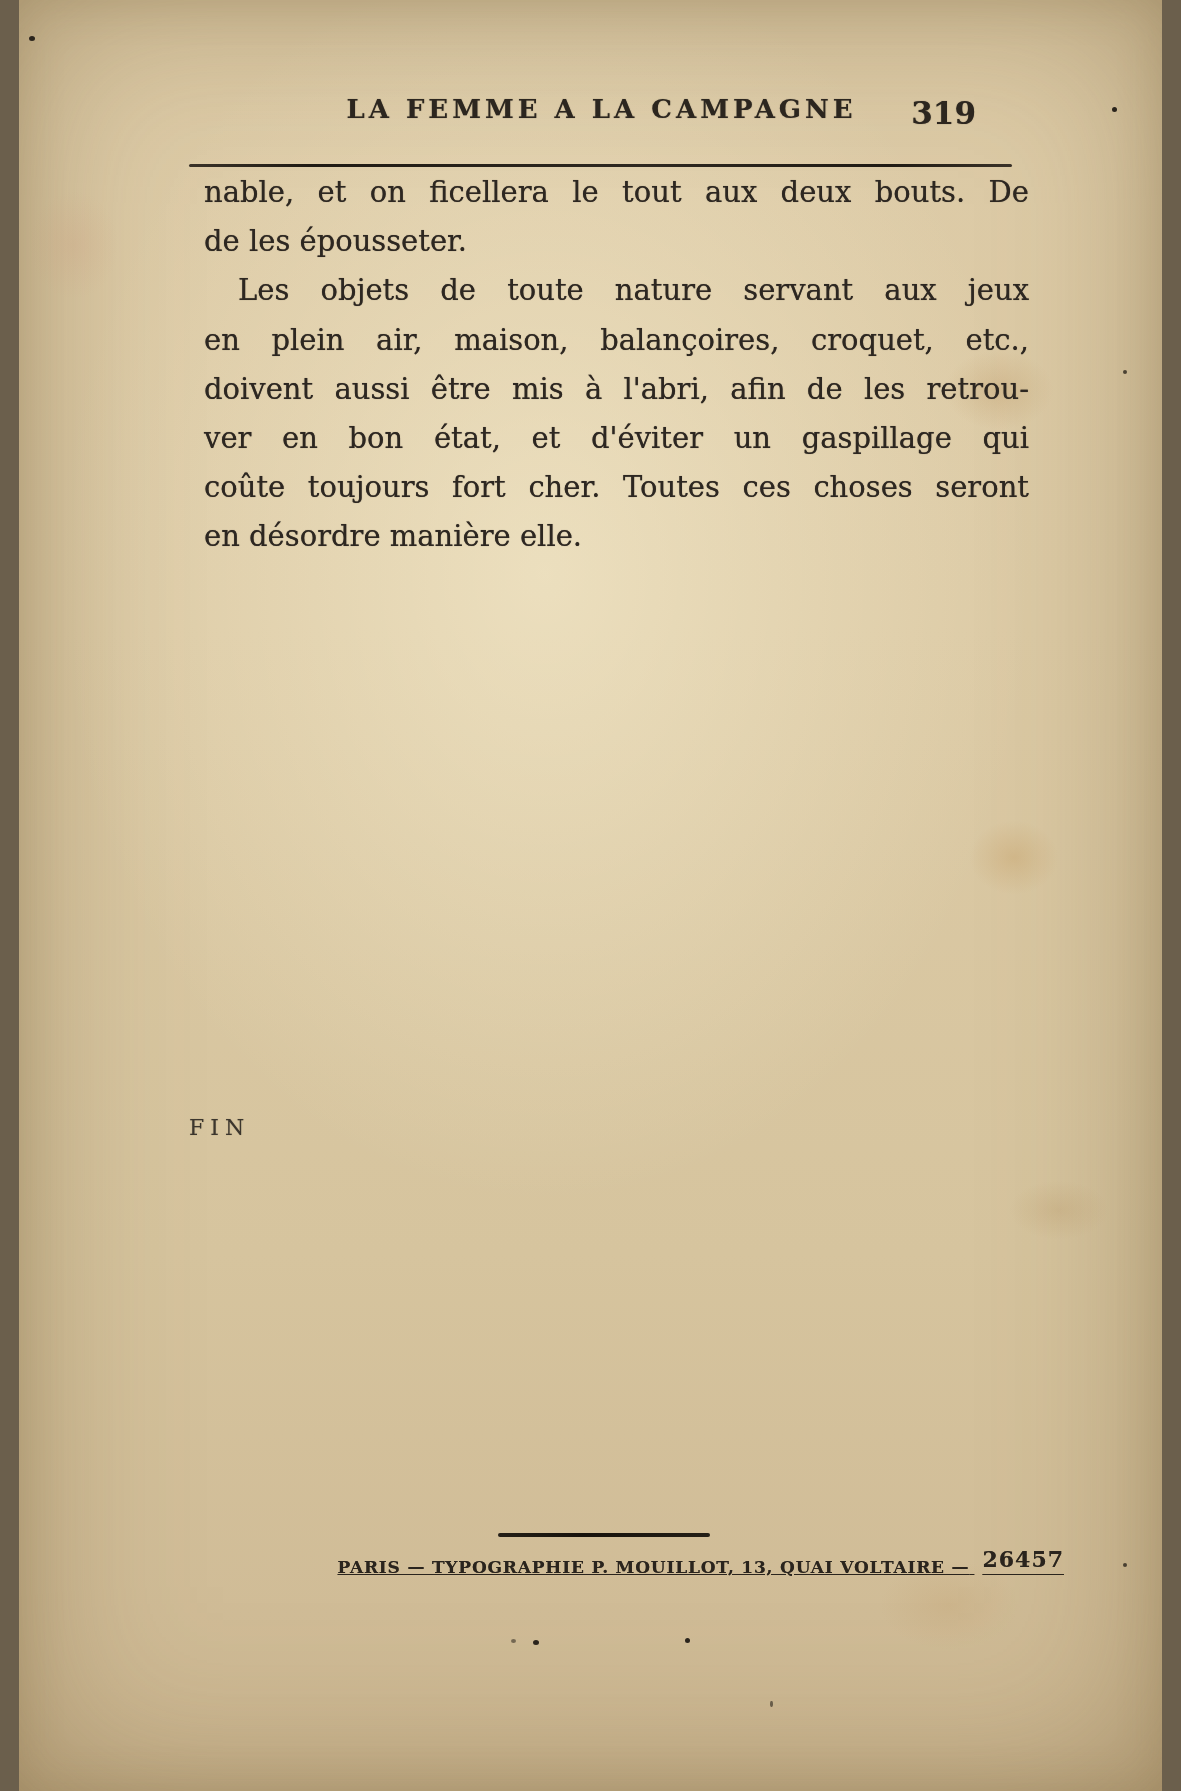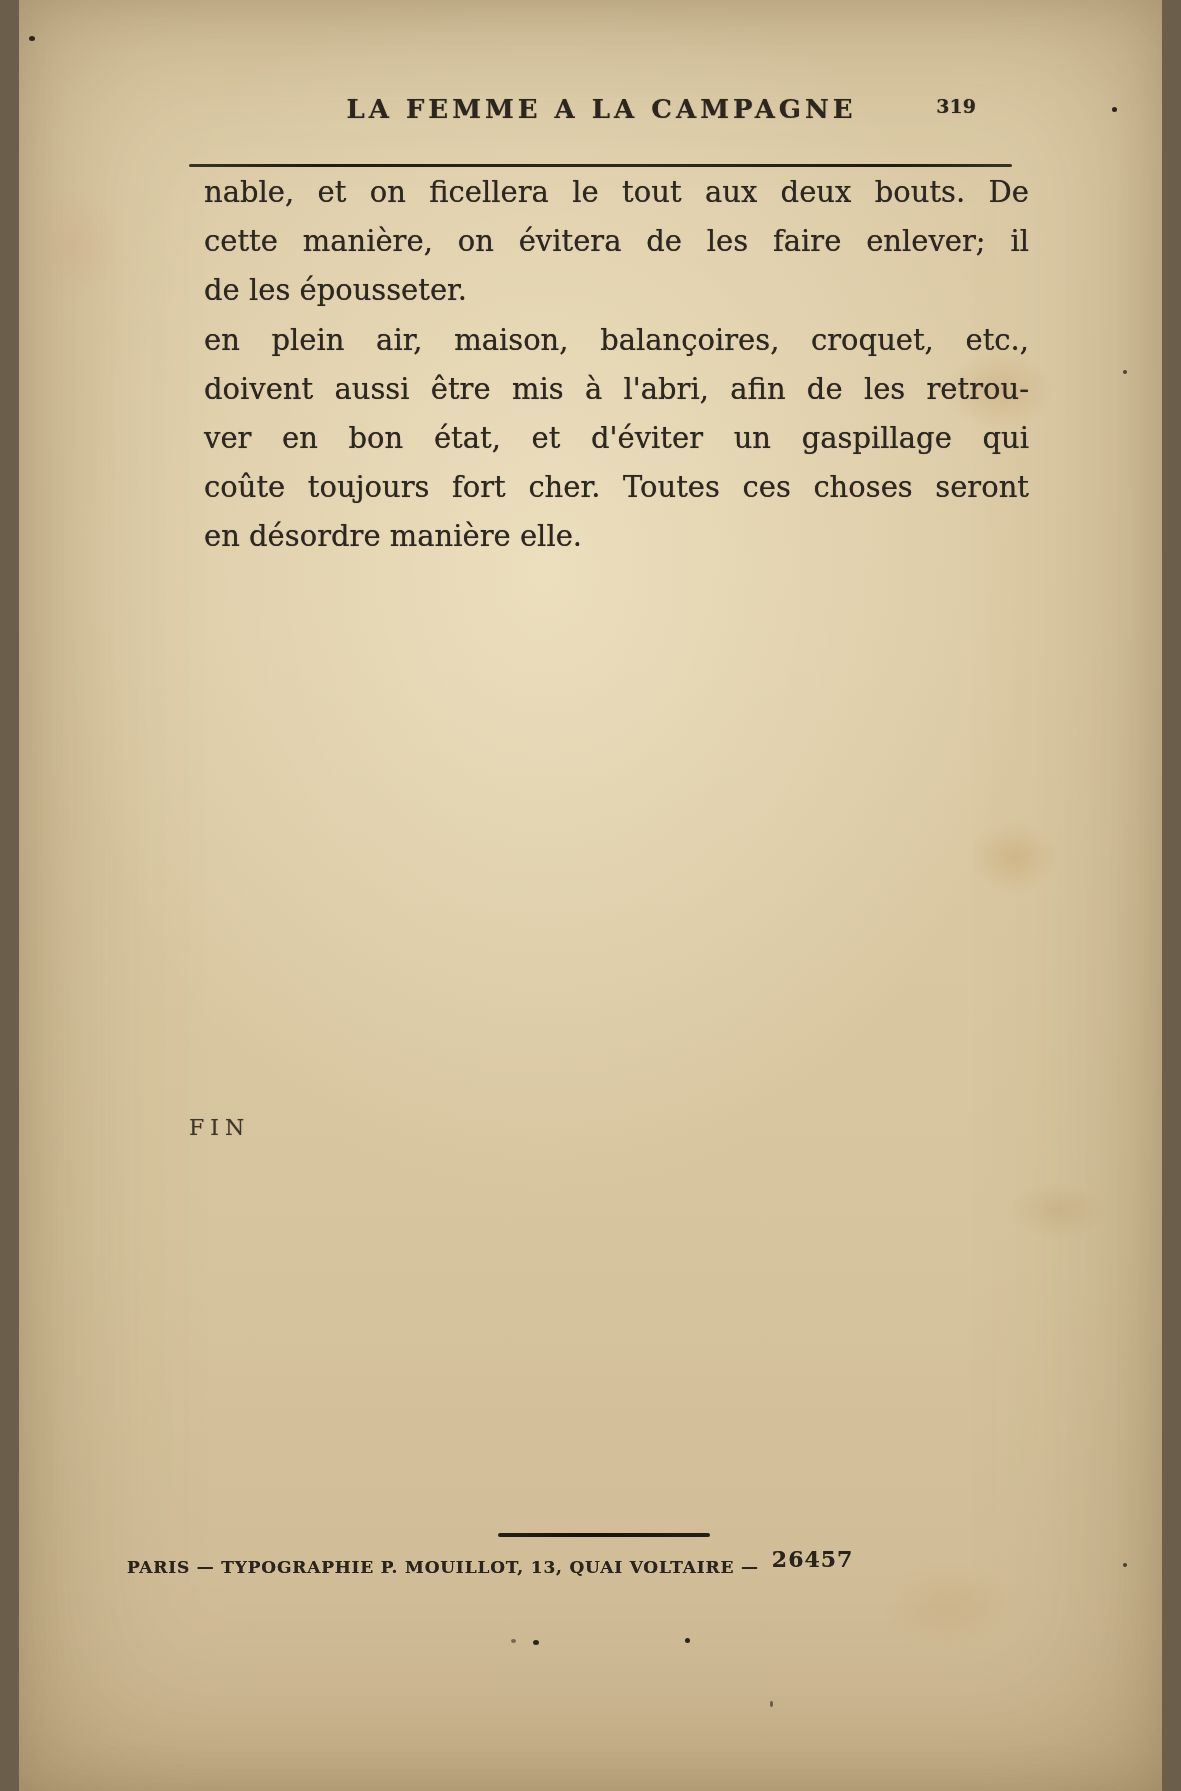--- a/index.html
+++ b/index.html
@@ -40,21 +40,21 @@
 
   .running-title {
     position:absolute; top:94px; left:170px; width:825px;
     text-align:center; font-size:26px; font-weight:bold;
     letter-spacing:4px; color:#2c261f;
     text-shadow:0 0 1px rgba(44,38,31,0.55);
     white-space:nowrap;
   }
   .page-number {
     position:absolute; top:95px; right:186px;
-    font-size:19px; font-weight:bold; color:#2c261f;
+    font-size:31px; font-weight:bold; color:#2c261f;
     text-shadow:0 0 1px rgba(44,38,31,0.55);
   }
   .header-rule {
     position:absolute; top:164px; left:170px; width:823px; height:3px;
     background:linear-gradient(to right, #3a3228, #1f1a13 15%, #2e2820 55%, #1f1a13 85%, #3a3228);
     border-radius:2px;
   }
 
   .body-text {
     position:absolute; top:168px; left:185px; width:825px;
@@ -70,22 +70,22 @@
     text-align:left; font-size:22px; letter-spacing:6px;
     color:#3c362d; text-shadow:0 0 1px rgba(60,54,45,0.4);
   }
 
   .imprint-rule {
     position:absolute; top:1533px; left:479px; width:212px; height:4px;
     background:linear-gradient(to right, #241f17, #17120c 40%, #241f17);
     border-radius:2px;
   }
   .imprint {
-    position:absolute; top:1552px; left:108px; width:925px;
-    text-align:left; white-space:nowrap; color:#2a241d;
+    position:absolute; top:1552px; left:120px; width:925px;
+    text-align:right; white-space:nowrap; color:#2a241d;text-decoration:underline;
   }
   .imprint-text {
     font-size:17px; font-weight:bold; letter-spacing:0.8px;
     text-shadow:0 0 0.5px rgba(42,36,29,0.6);
   }
   .imprint-number {
     font-size:22px; font-weight:bold; margin-left:8px;
     position:relative; top:-6px; letter-spacing:1px;
     text-shadow:0 0 0.5px rgba(42,36,29,0.6);
   }
@@ -109,22 +109,22 @@
   <div class="speck speck-6"></div>
   <div class="speck speck-7"></div>
   <div class="speck speck-8"></div>
 
   <div class="running-title">LA FEMME A LA CAMPAGNE</div>
   <div class="page-number">319</div>
   <div class="header-rule"></div>
 
   <div class="body-text">
     <div class="line">nable, et on ficellera le tout aux deux bouts. De</div>
-    <div class="line">cette manière, on évitera de les faire enlever; il</div>
     <div class="line flush">de les épousseter.</div>
+    <div class="line indent">Les objets de toute nature servant aux jeux</div>
     <div class="line">en plein air, maison, balançoires, croquet, etc.,</div>
     <div class="line">doivent aussi être mis à l'abri, afin de les retrou-</div>
     <div class="line">ver en bon état, et d'éviter un gaspillage qui</div>
     <div class="line">coûte toujours fort cher. Toutes ces choses seront</div>
     <div class="line flush">en désordre manière elle.</div>
   </div>
 
   <div class="fin">FIN</div>
 
   <div class="imprint-rule"></div>

